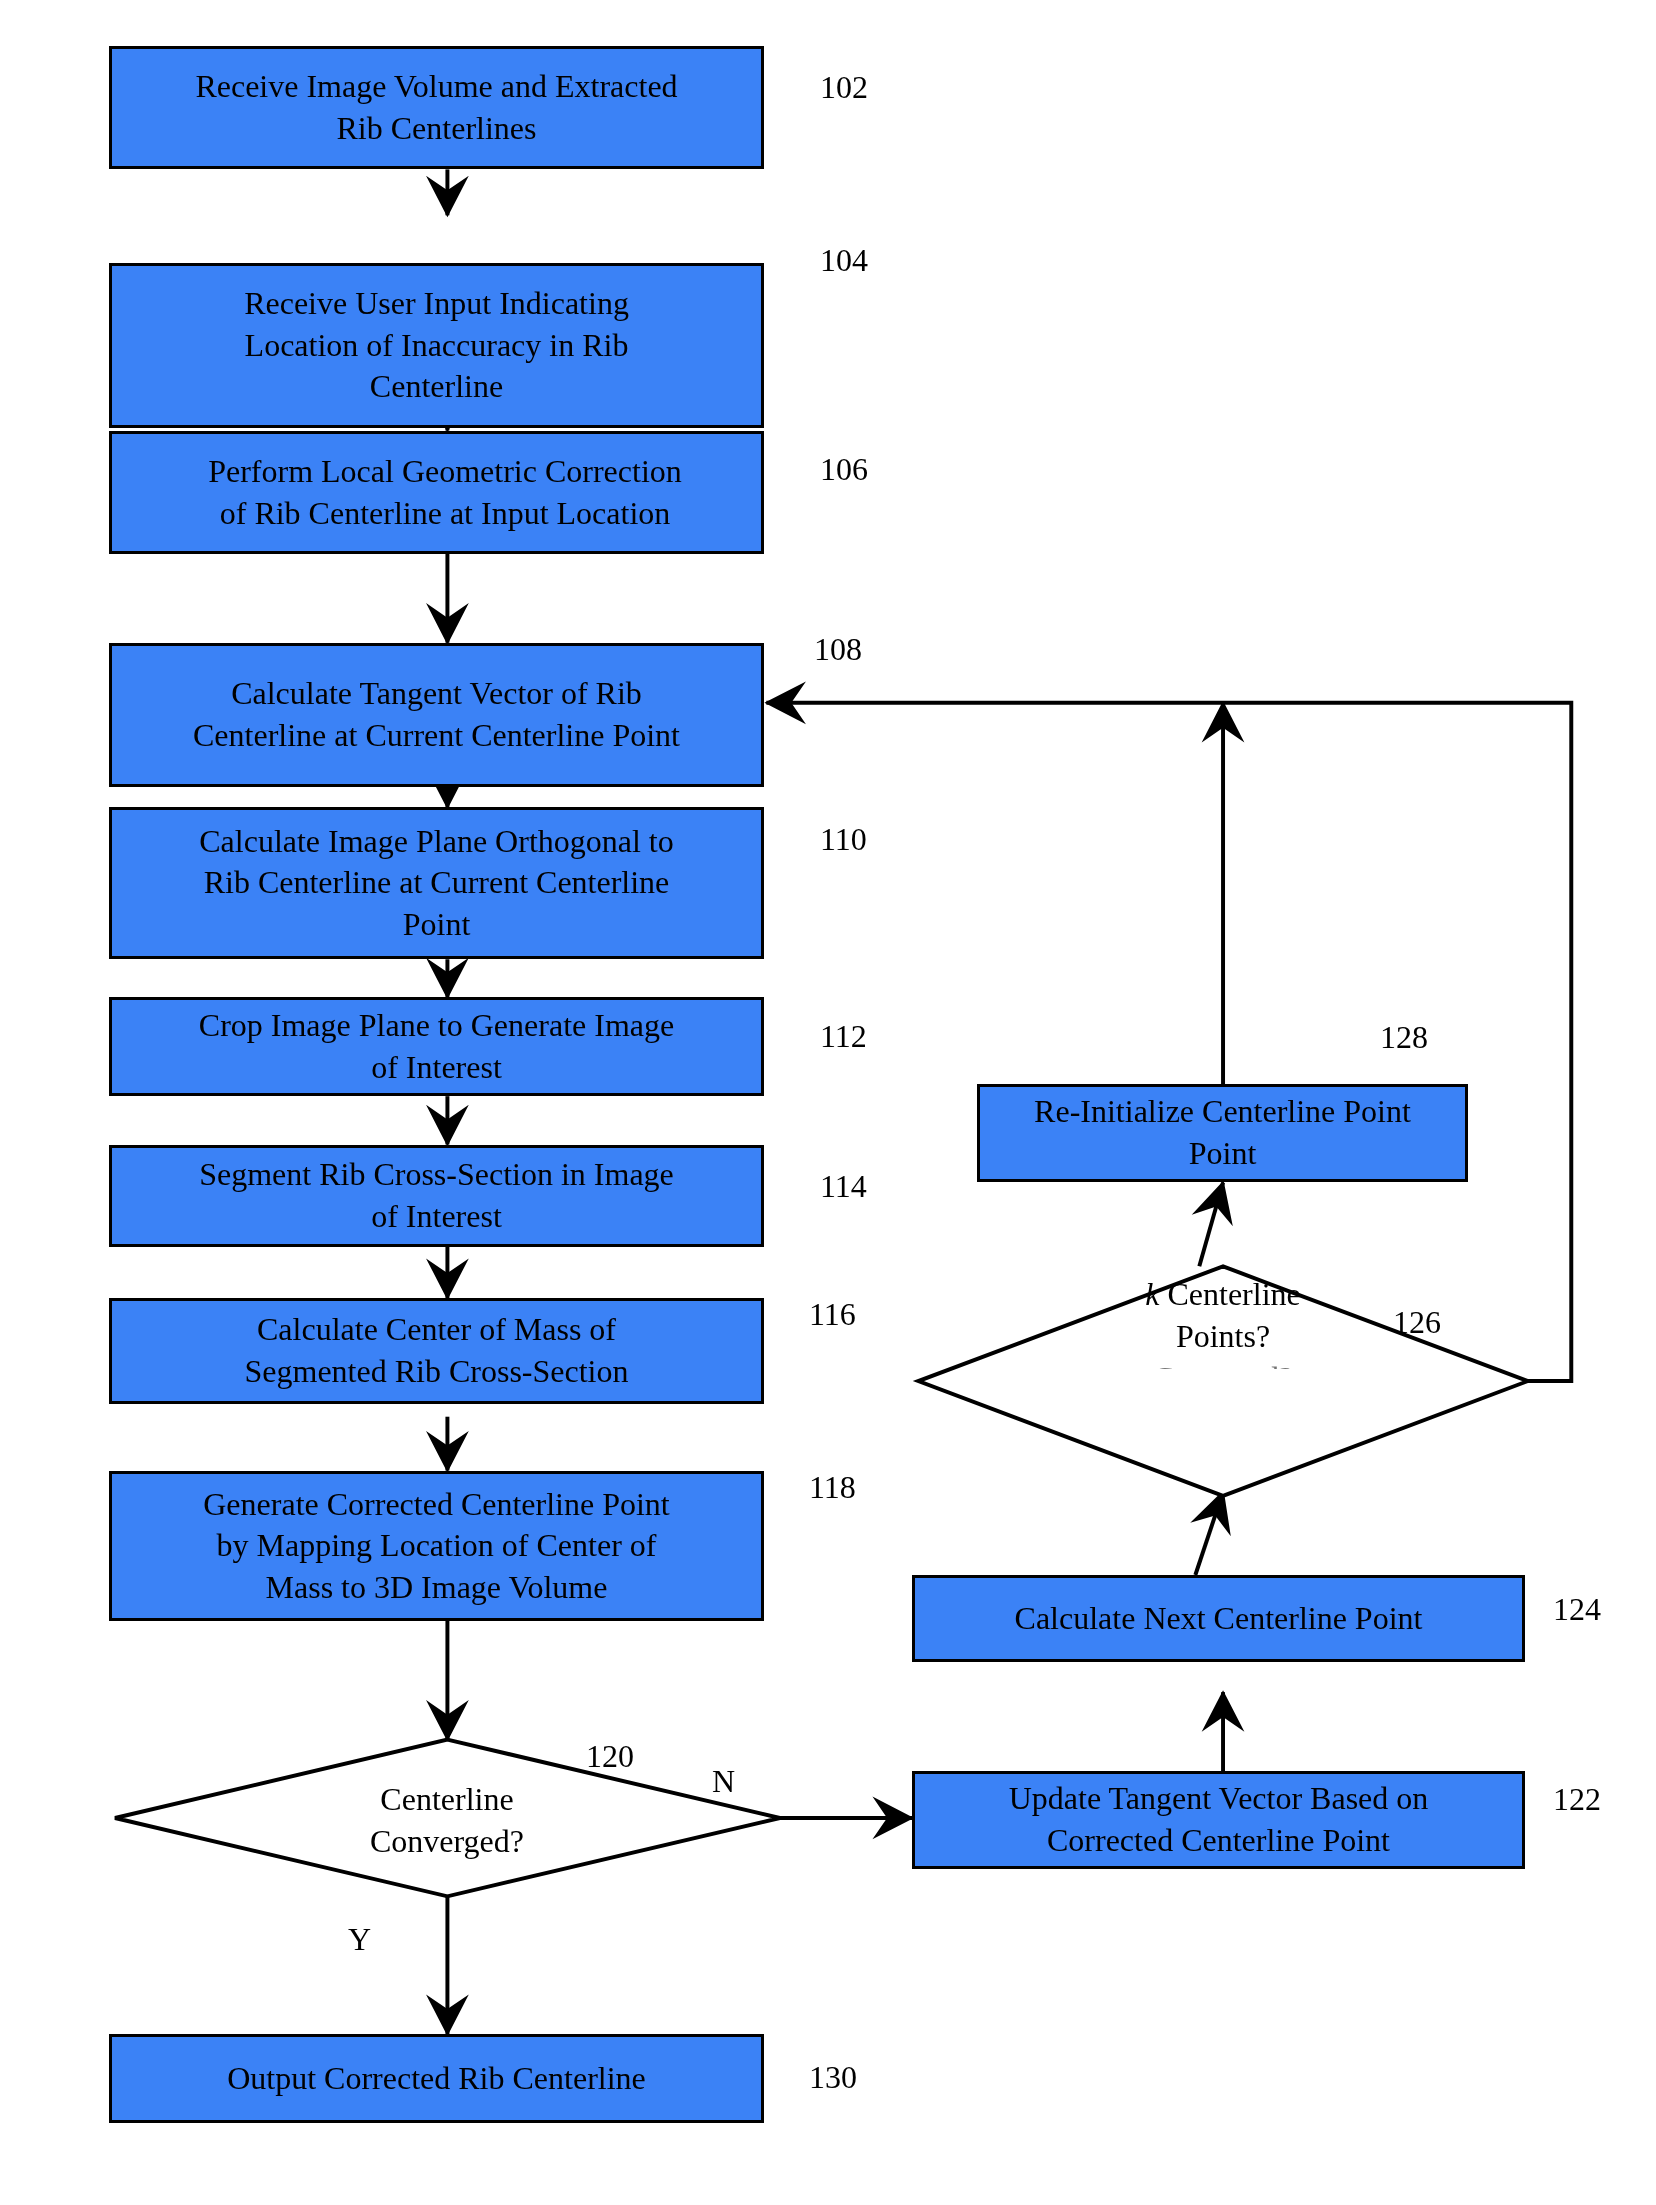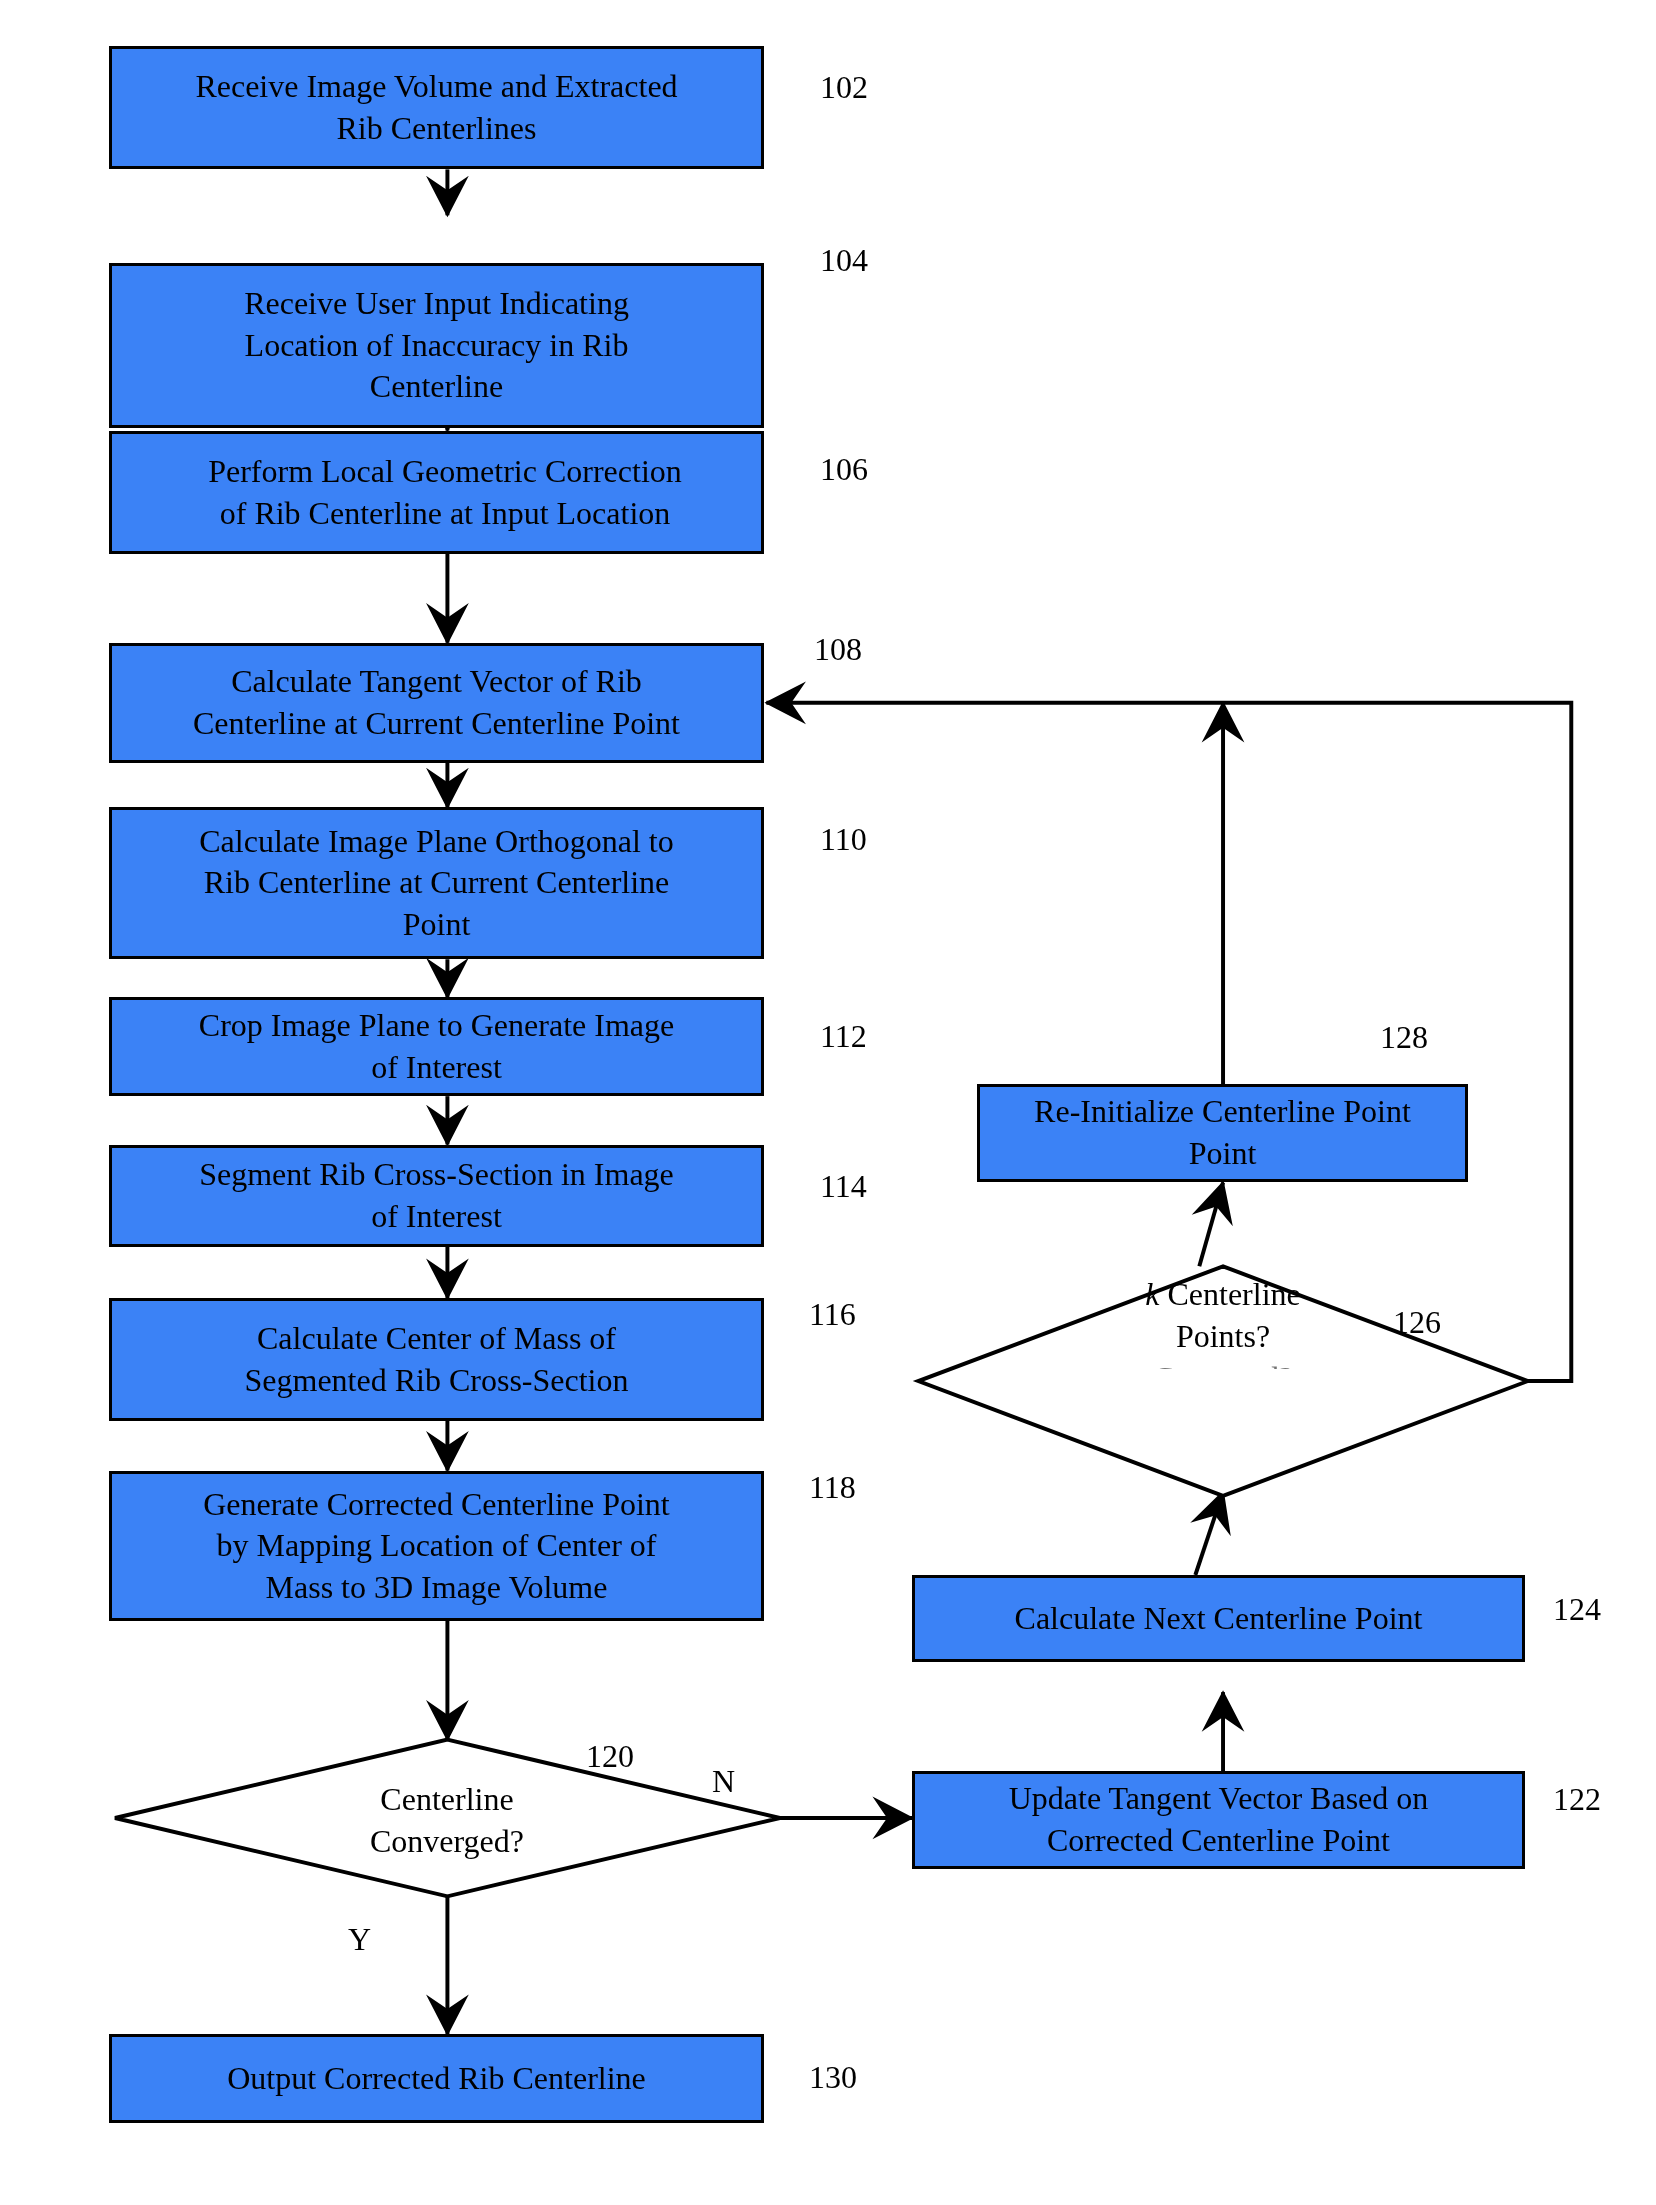--- a/index.html
+++ b/index.html
@@ -148,21 +148,21 @@
   <div class="refnum" style="left:820px; top:244px;">104</div>
 
   <div class="node proc" style="left:109px; top:431px; width:655px; height:123px;padding-left:28px;">
     <div>
       <div>Perform Local Geometric Correction</div>
       <div>of Rib Centerline at Input Location</div>
     </div>
   </div>
   <div class="refnum" style="left:820px; top:453px;">106</div>
 
-  <div class="node proc" style="left:109px; top:643px; width:655px; height:120px;">
+  <div class="node proc" style="left:109px; top:643px; width:655px; height:144px;">
     <div>
       <div>Calculate Tangent Vector of Rib</div>
       <div>Centerline at Current Centerline Point</div>
     </div>
   </div>
   <div class="refnum" style="left:814px; top:633px;">108</div>
 
   <div class="node proc" style="left:109px; top:807px; width:655px; height:152px;">
     <div>
       <div>Calculate Image Plane Orthogonal to</div>
@@ -181,21 +181,21 @@
   <div class="refnum" style="left:820px; top:1020px;">112</div>
 
   <div class="node proc" style="left:109px; top:1145px; width:655px; height:102px;">
     <div>
       <div>Segment Rib Cross-Section in Image</div>
       <div>of Interest</div>
     </div>
   </div>
   <div class="refnum" style="left:820px; top:1170px;">114</div>
 
-  <div class="node proc" style="left:109px; top:1298px; width:655px; height:123px;">
+  <div class="node proc" style="left:109px; top:1298px; width:655px; height:106px;">
     <div>
       <div>Calculate Center of Mass of</div>
       <div>Segmented Rib Cross-Section</div>
     </div>
   </div>
   <div class="refnum" style="left:809px; top:1298px;">116</div>
 
   <div class="node proc" style="left:109px; top:1471px; width:655px; height:150px;">
     <div>
       <div>Generate Corrected Centerline Point</div>

